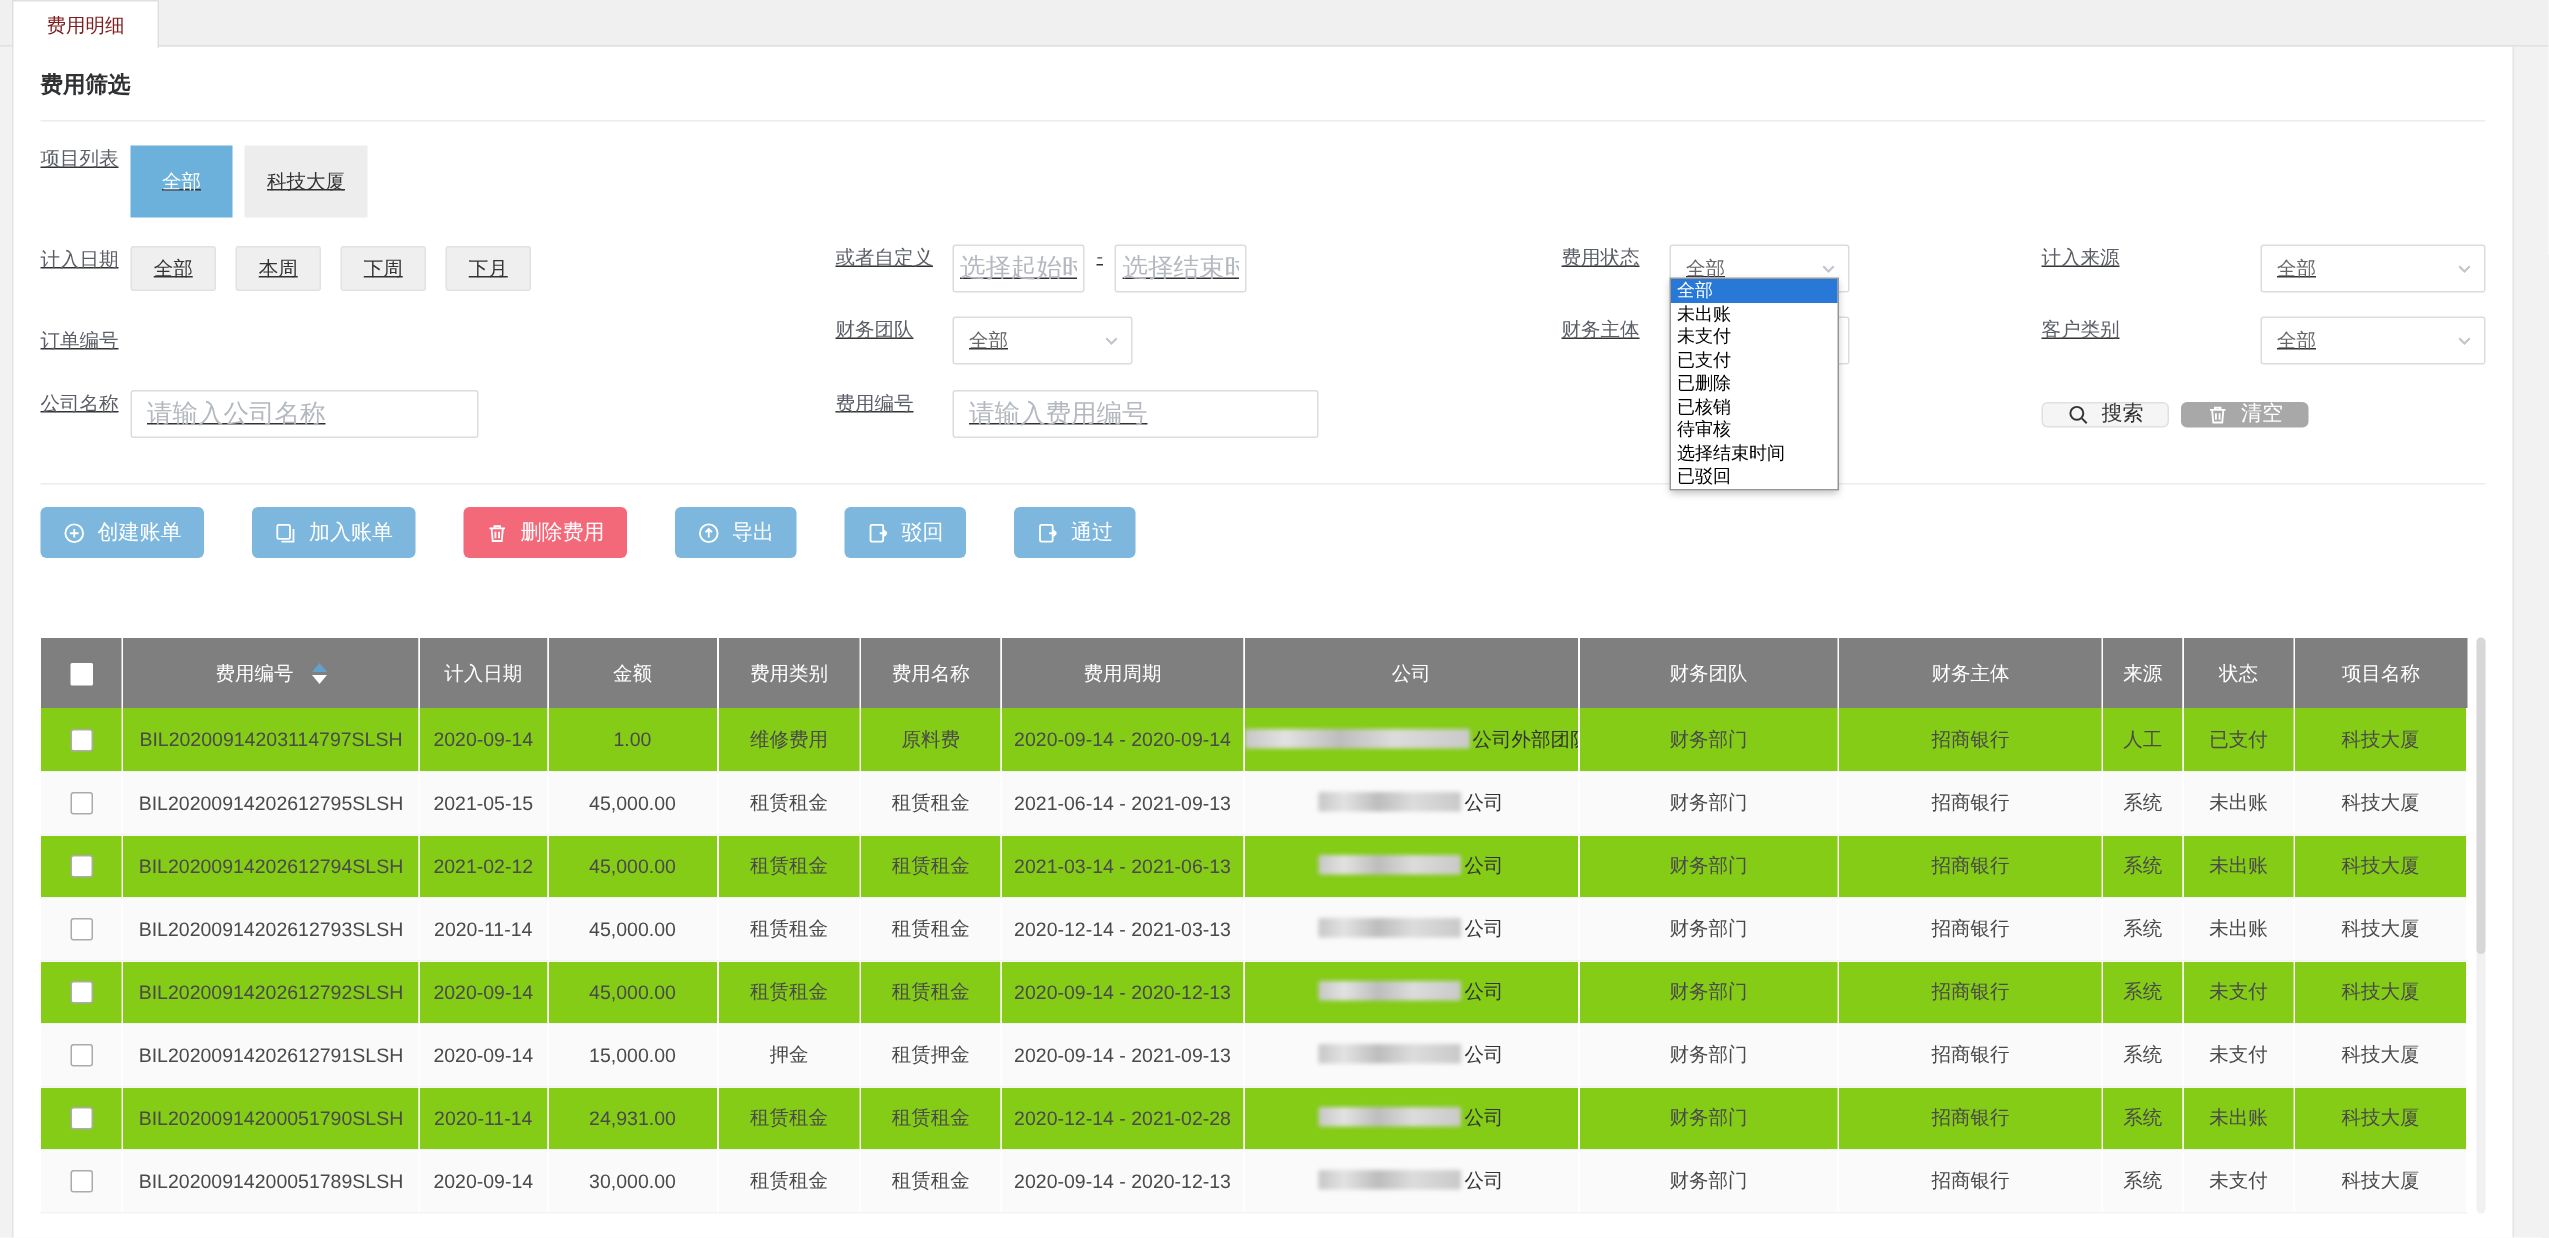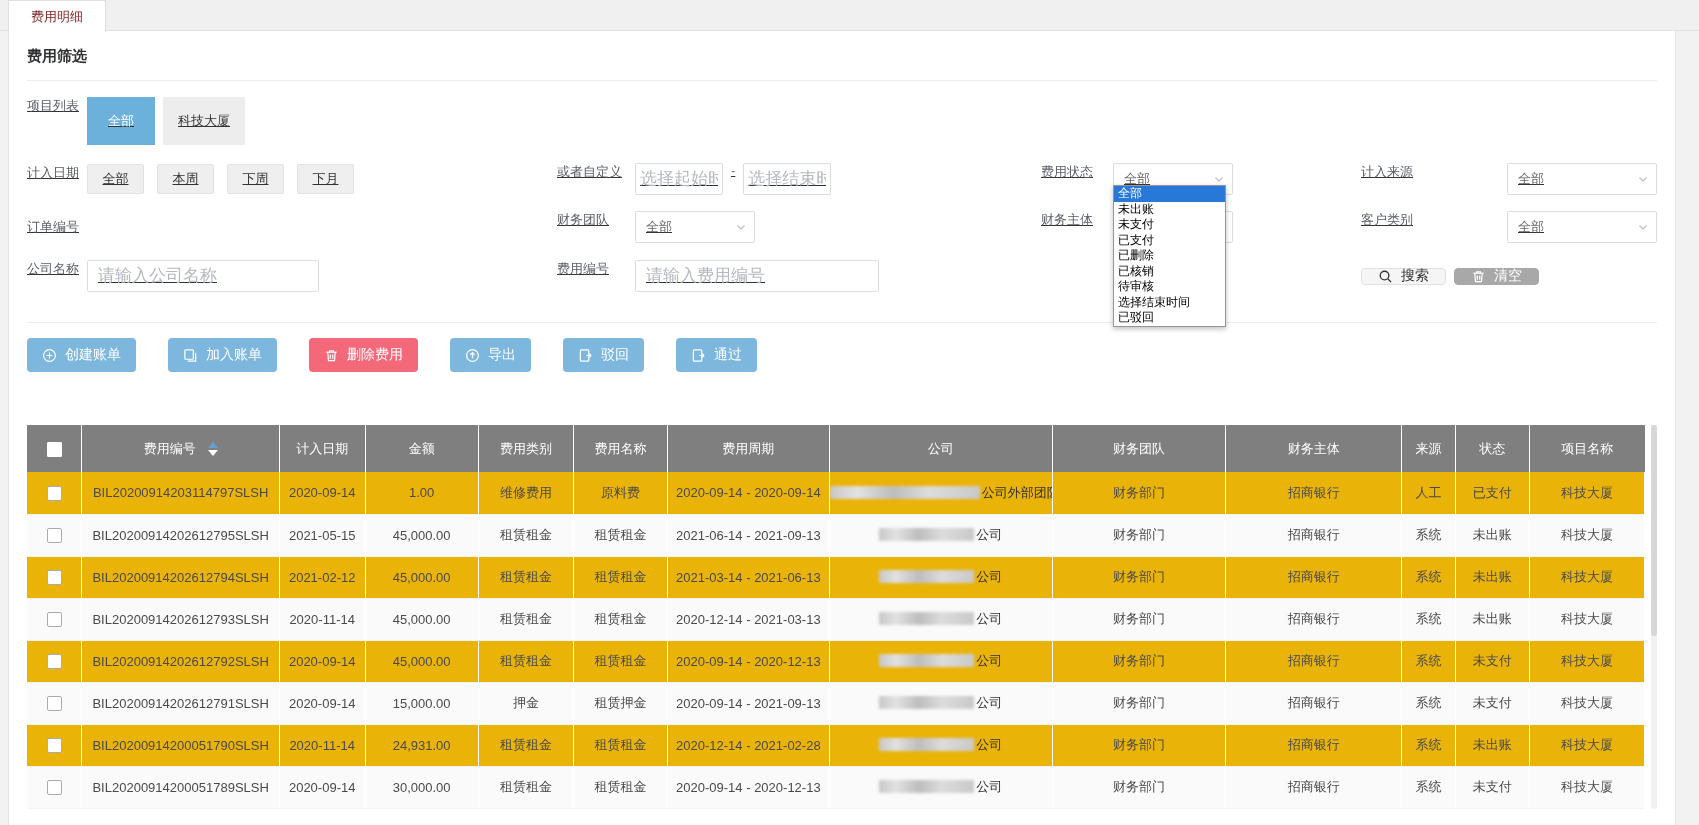--- a/index.html
+++ b/index.html
@@ -108,21 +108,21 @@
   thead th {
     background:var(--table-header-gray,#7f7f7f); color:#fff; font-weight:normal; font-size:13px;
     height:47px; border-right:1px solid #fff; text-align:center; overflow:hidden; white-space:nowrap;
   }
   thead th:last-child { border-right:none; }
   tbody td {
     height:42px; text-align:center; font-size:13px; color:#4a4a4a;
     border-right:1px solid rgba(255,255,255,.85); border-bottom:1px solid #f3f3f3;
     overflow:hidden; white-space:nowrap;
   }
-  tbody tr.odd { background:#eab308;margin-left:12px; }
+  tbody tr.odd { background:#84cc16;margin-left:12px; }
   tbody tr.even { background:#fafafa; }
 
   .cb { width:15px; height:15px; border:1px solid #ababab; border-radius:2px; background:#fff; display:inline-block; vertical-align:middle; cursor:pointer; }
   .cb-head { width:15px; height:15px; background:#fff; border:1px solid #fff; border-radius:1px; display:inline-block; vertical-align:middle; cursor:pointer; }
 
   .sort { display:inline-flex; flex-direction:column; gap:2px; margin-left:12px; vertical-align:middle; cursor:pointer; }
   .s-up { width:0; height:0; border-left:5px solid transparent; border-right:5px solid transparent; border-bottom:6px solid #64a0cc; }
   .s-down { width:0; height:0; border-left:5px solid transparent; border-right:5px solid transparent; border-top:6px solid #fff; }
 
   .redact {

